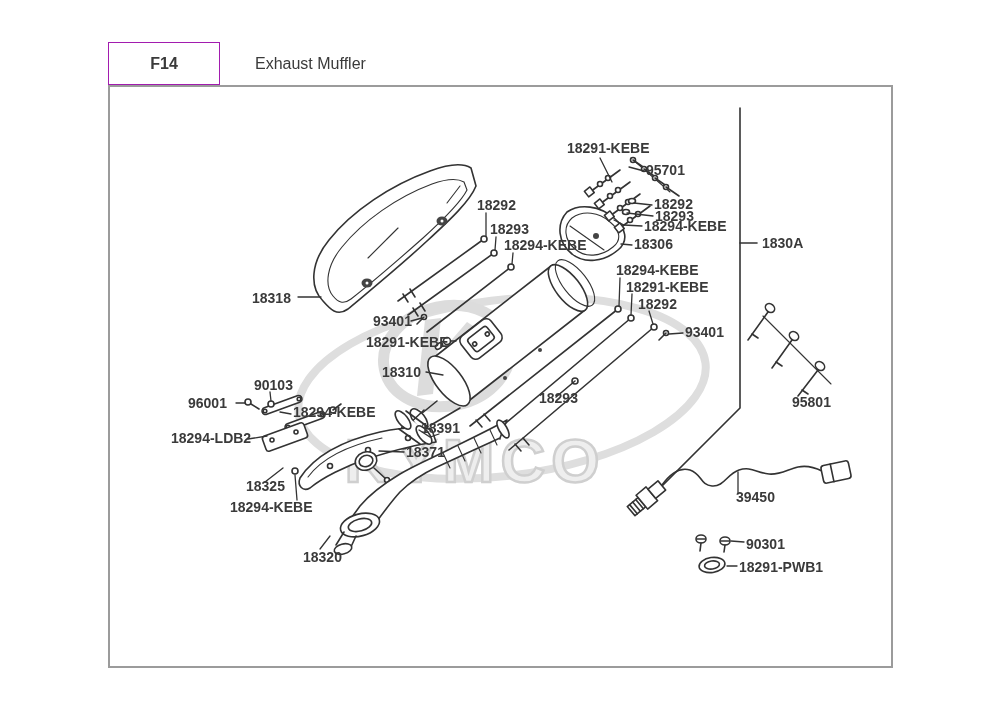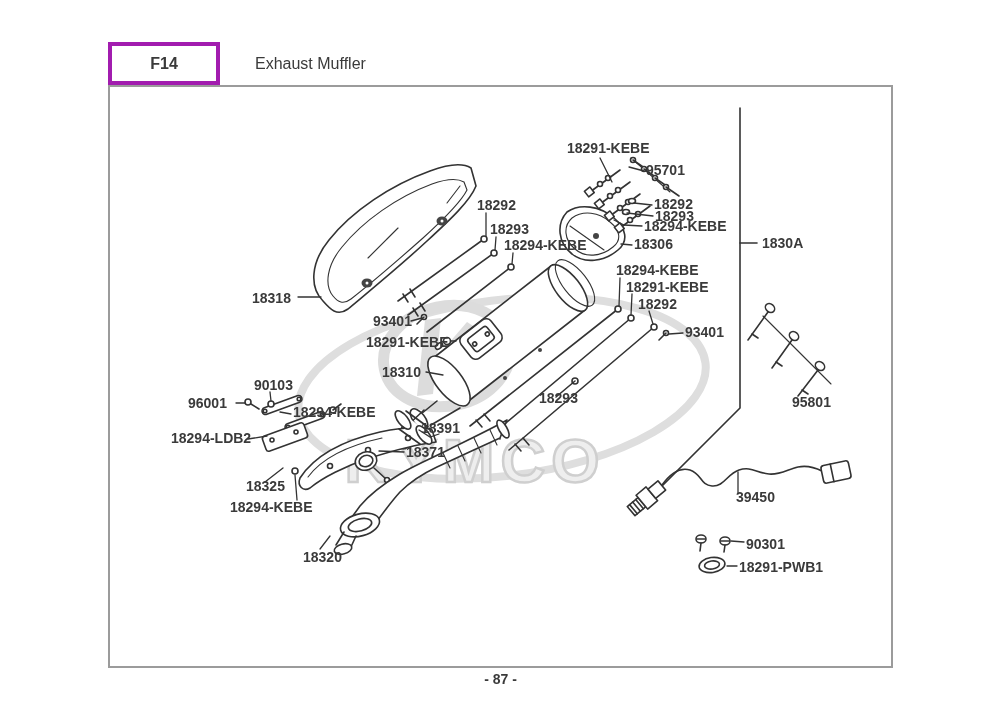--- a/index.html
+++ b/index.html
@@ -1,19 +1,19 @@
 <!DOCTYPE html>
 <html><head>
 <meta charset="utf-8">
 <style>
   html,body{margin:0;padding:0;background:#ffffff;}
   .page{position:relative;width:1000px;height:707px;background:#ffffff;overflow:hidden;
         font-family:"Liberation Sans",sans-serif;color:#3a3a3a;}
   .header-box{position:absolute;left:108px;top:42px;width:112px;height:43px;
-        border:4px solid #a21caf;box-sizing:border-box;display:flex;
+        border:1px solid #a21caf;box-sizing:border-box;display:flex;
         align-items:center;justify-content:center;font-weight:bold;font-size:16px;background:#fff;z-index:3;}
   .header-title{position:absolute;left:255px;top:55px;font-weight:normal;font-size:16px;z-index:3;}
   .main-frame{position:absolute;left:108px;top:85px;width:785px;height:583px;
         border:2px solid #9b9b9b;box-sizing:border-box;z-index:1;}
   .footer{position:absolute;left:108px;top:671px;width:785px;text-align:center;
         font-weight:bold;font-size:14px;z-index:3;}
   svg.diagram{position:absolute;left:0;top:0;z-index:2;}
   .lbl{font:bold 14px "Liberation Sans",sans-serif;fill:#3a3a3a;}
   .wm-text{font:bold 62px "Liberation Sans",sans-serif;fill:#eeeeee;stroke:#cfcfcf;stroke-width:2.5px;letter-spacing:6px;}
   .ln{stroke:#333333;stroke-width:1.6;fill:none;stroke-linecap:round;stroke-linejoin:round;}
@@ -24,21 +24,20 @@
 </head>
 <body>
 
 <div class="page">
 
   <div class="header-box">
     <span>F14</span>
   </div>
   <div class="header-title">Exhaust Muffler</div>
   <div class="main-frame"></div>
-  <div class="footer">- 87 -</div>
 
   <svg class="diagram" width="1000" height="707" viewBox="0 0 1000 707">
 
     <g>
       <ellipse cx="502" cy="388" rx="205" ry="88" fill="none" stroke="#dedede" stroke-width="8" transform="rotate(-7 502 388)"></ellipse>
       <ellipse cx="447" cy="356" rx="64" ry="50" fill="none" stroke="#dcdcdc" stroke-width="11" transform="rotate(-12 447 356)"></ellipse>
       <g fill="#dcdcdc">
         <path d="M425,320 L441,318 L433,394 L417,396 Z"></path>
         <path d="M436,358 L467,322 L481,331 L449,364 Z"></path>
         <path d="M443,355 L478,390 L463,400 L436,364 Z"></path>

